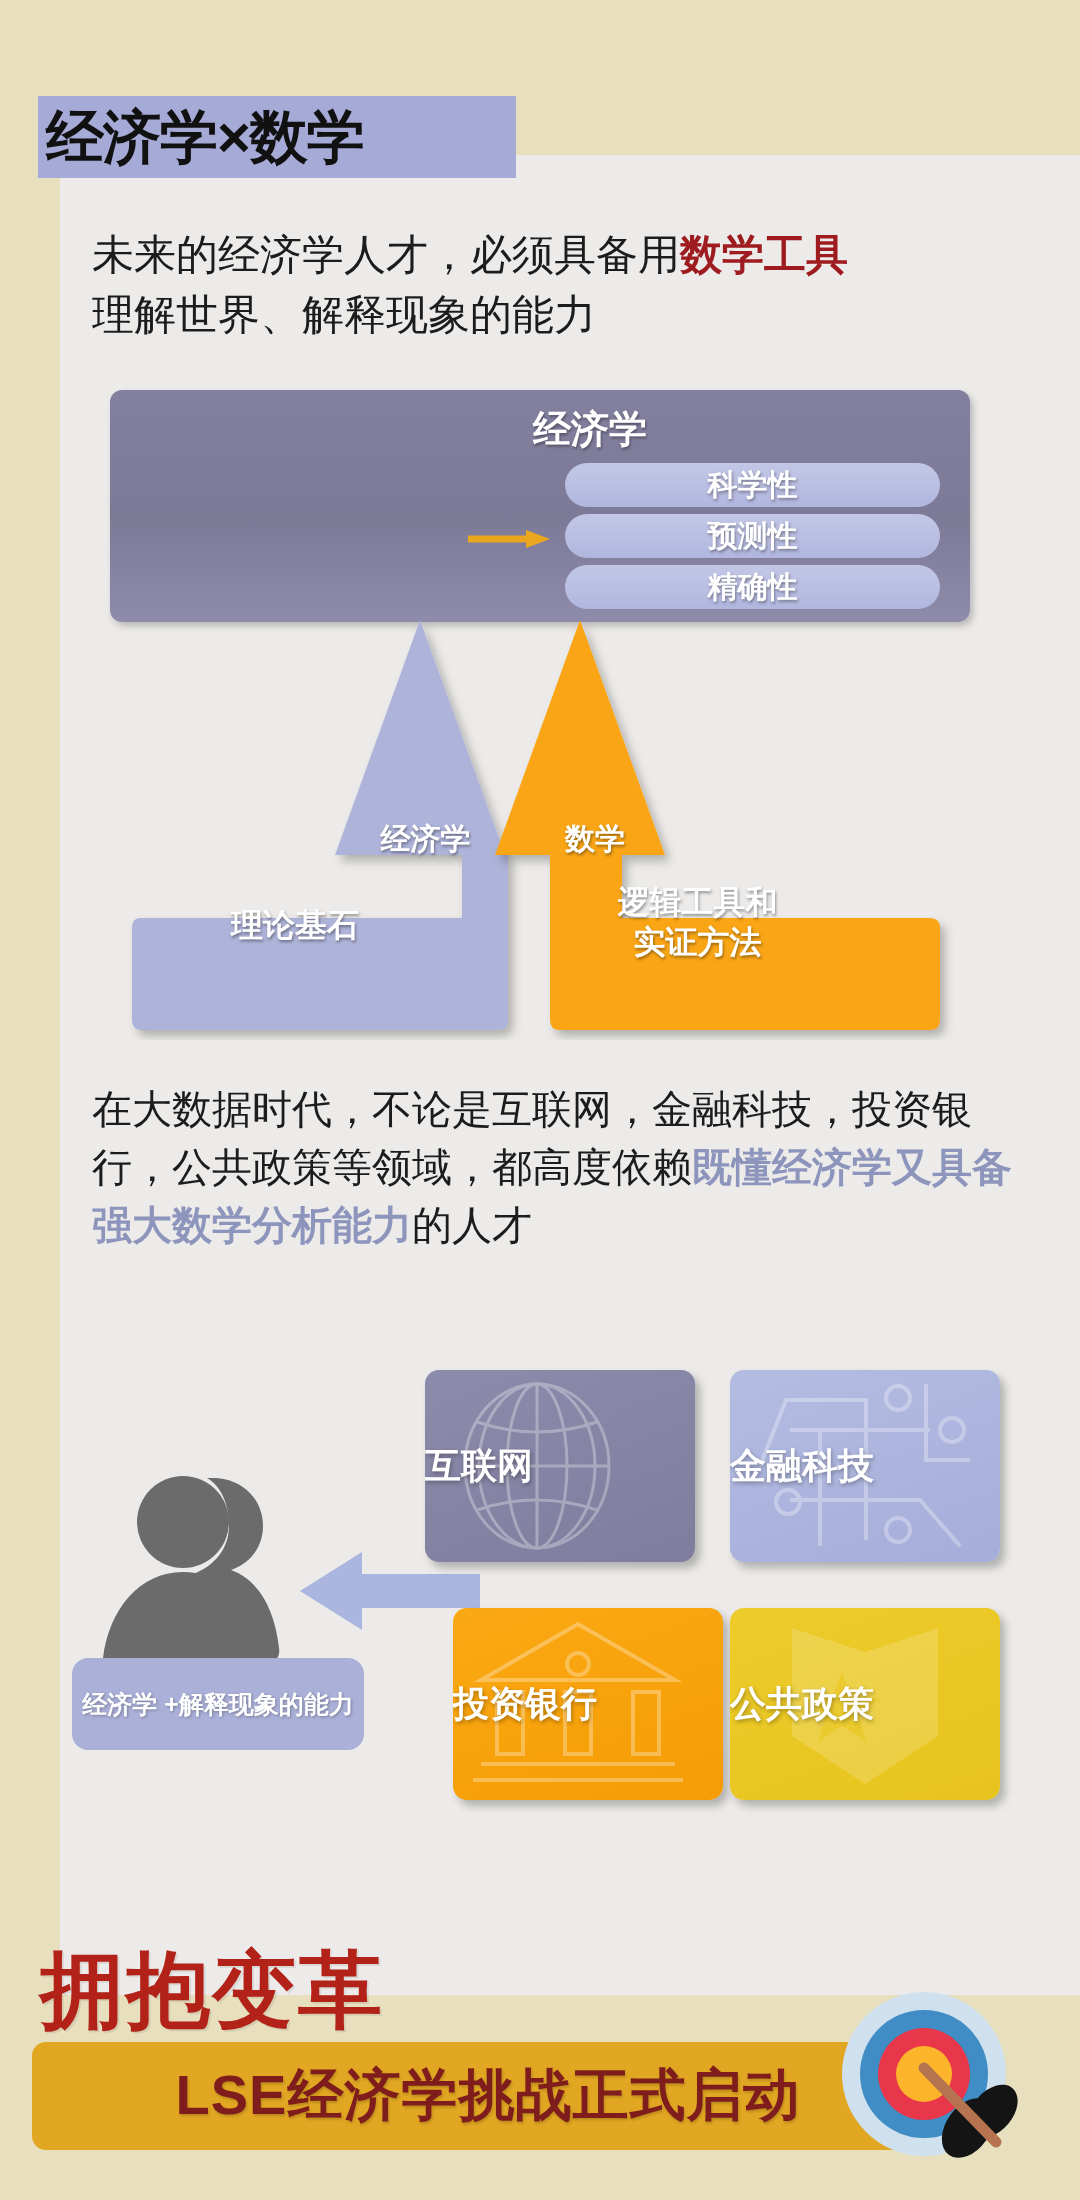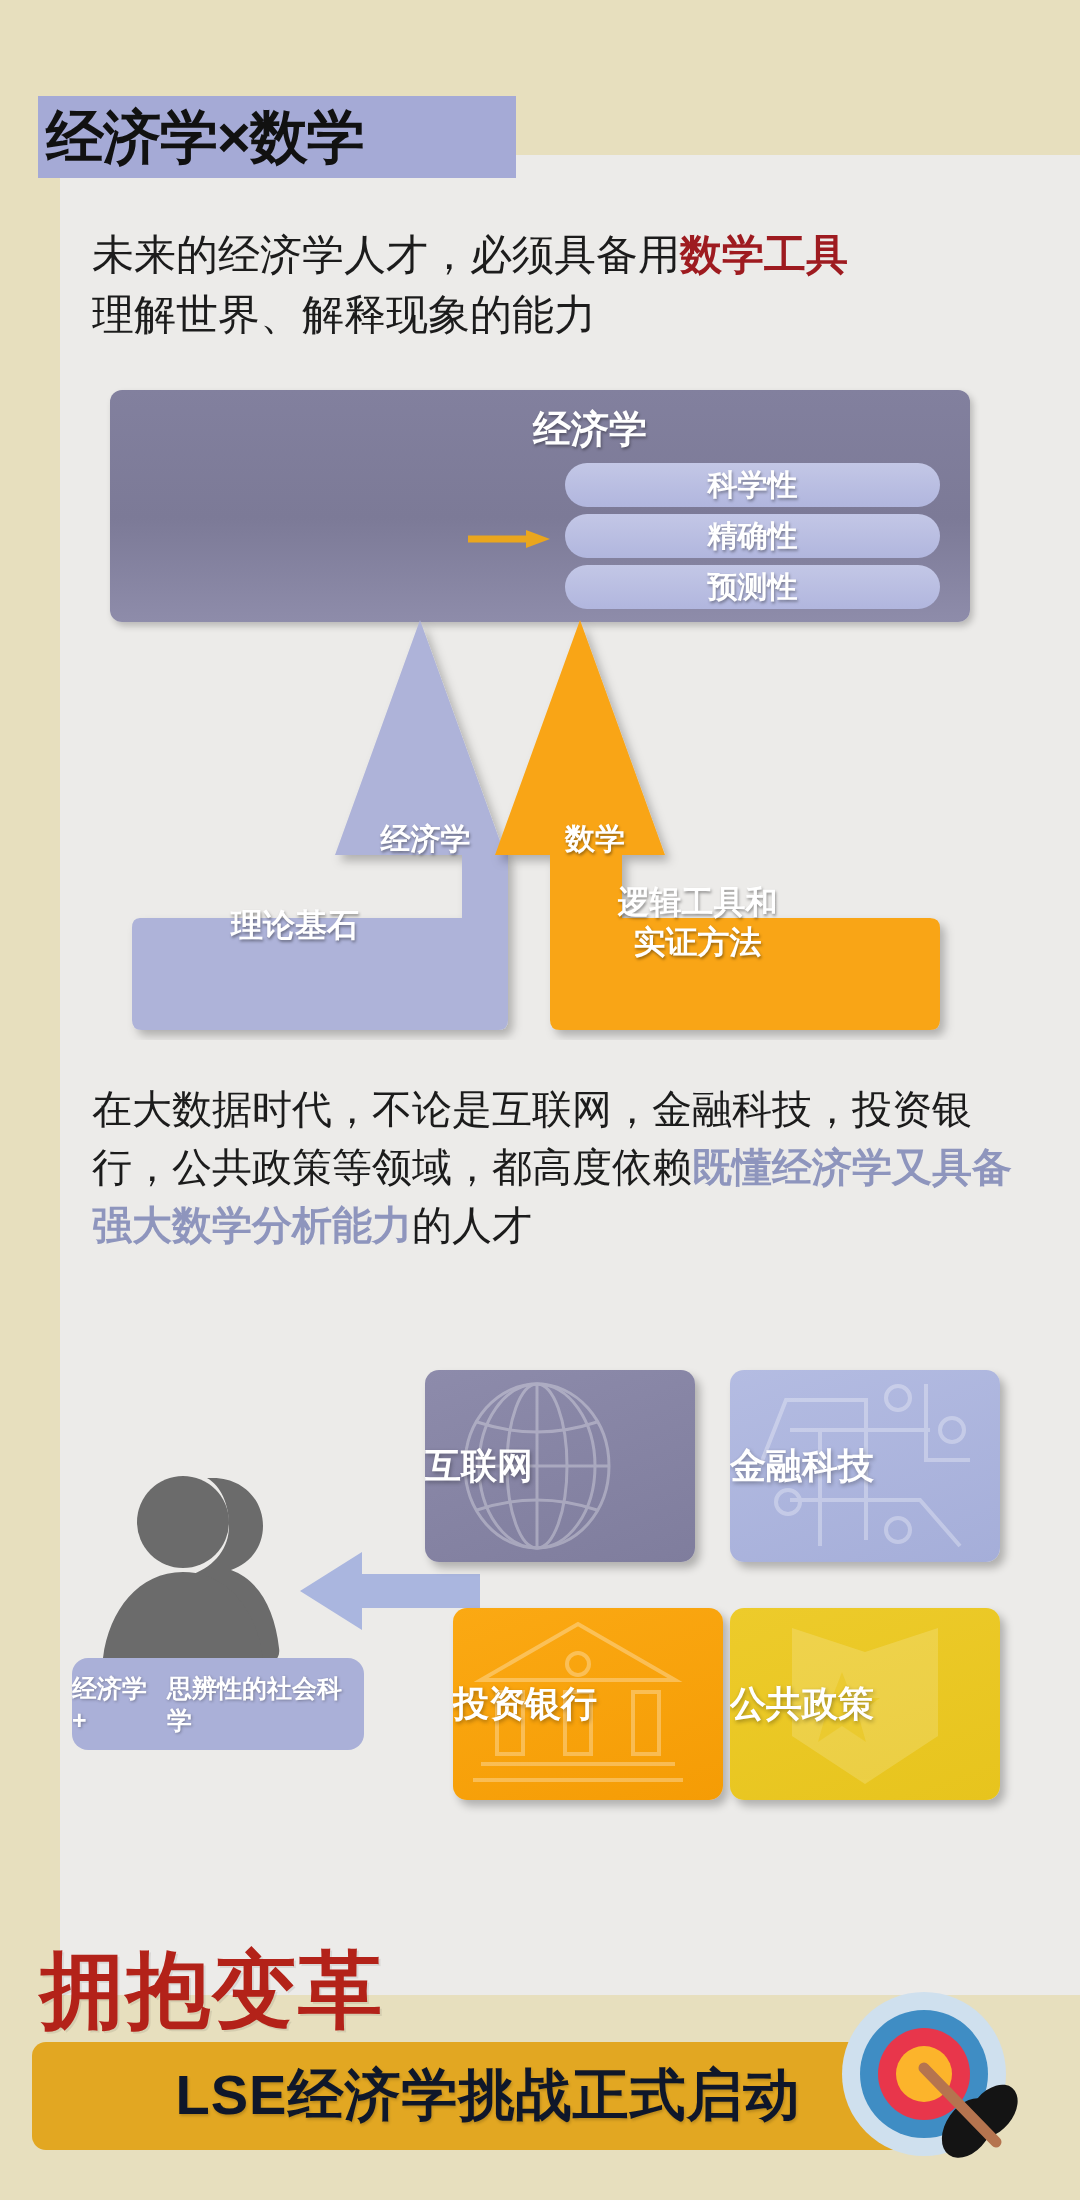--- a/index.html
+++ b/index.html
@@ -211,21 +211,21 @@
     position: absolute;
     left: 32px; top: 2042px;
     width: 912px; height: 108px;
     background: #e2a722;
     border-radius: 14px;
     display: flex;
     align-items: center;
     justify-content: center;
     font-size: 56px;
     font-weight: bold;
-    color: #0f172a;
+    color: #7f1d1d;
     letter-spacing: 1px;
     text-shadow: 1px 2px 3px rgba(0,0,0,.18);
   }
   .logo-target {
     position: absolute;
     left: 828px; top: 1978px;
     width: 200px; height: 200px;
   }
 </style>
 </head>
@@ -245,22 +245,22 @@
 <div class="econ-box">
   <div class="econ-title">经济学</div>
 
   <svg class="econ-arrow" viewBox="0 0 82 20">
     <line x1="0" y1="10" x2="62" y2="10" stroke="#eaa61e" stroke-width="7"></line>
     <polygon points="58,1 82,10 58,19" fill="#eaa61e"></polygon>
   </svg>
 
   <div class="pill-stack">
     <div class="pill">科学性</div>
+    <div class="pill">预测性</div>
     <div class="pill">精确性</div>
-    <div class="pill">预测性</div>
   </div>
 </div>
 
 <div class="pillars">
   <svg width="860" height="420" viewBox="0 0 860 420">
     <defs>
       <filter id="shA" x="-30%" y="-30%" width="180%" height="180%">
         <feDropShadow dx="5" dy="6" stdDeviation="5" flood-color="#000" flood-opacity="0.25"></feDropShadow>
       </filter>
     </defs>
@@ -299,21 +299,21 @@
            C 134 44 126 26 112 18 Z" fill="#6b6b6b"></path>
 
   <circle cx="88" cy="62" r="46" fill="#6b6b6b"></circle>
 
   <path d="M 88 112 C 132 112 162 150 168 198 C 170 208 162 213 153 213
            L 23 213 C 14 213 6 208 8 198 C 14 150 44 112 88 112 Z" fill="#6b6b6b"></path>
 </svg>
 
 <div class="person-badge">
   <span>经济学 +</span>
-  <span>思辨性的社会科学</span>
+  <span>解释现象的能力</span>
 </div>
 
 <svg class="big-arrow" viewBox="0 0 180 86">
   <polygon points="0,43 62,4 62,26 180,26 180,60 62,60 62,82" fill="#aab6df"></polygon>
 </svg>
 
 <div class="cards">
 
   <div class="card card-internet">
     <svg class="card-icon" viewBox="0 0 270 192">

